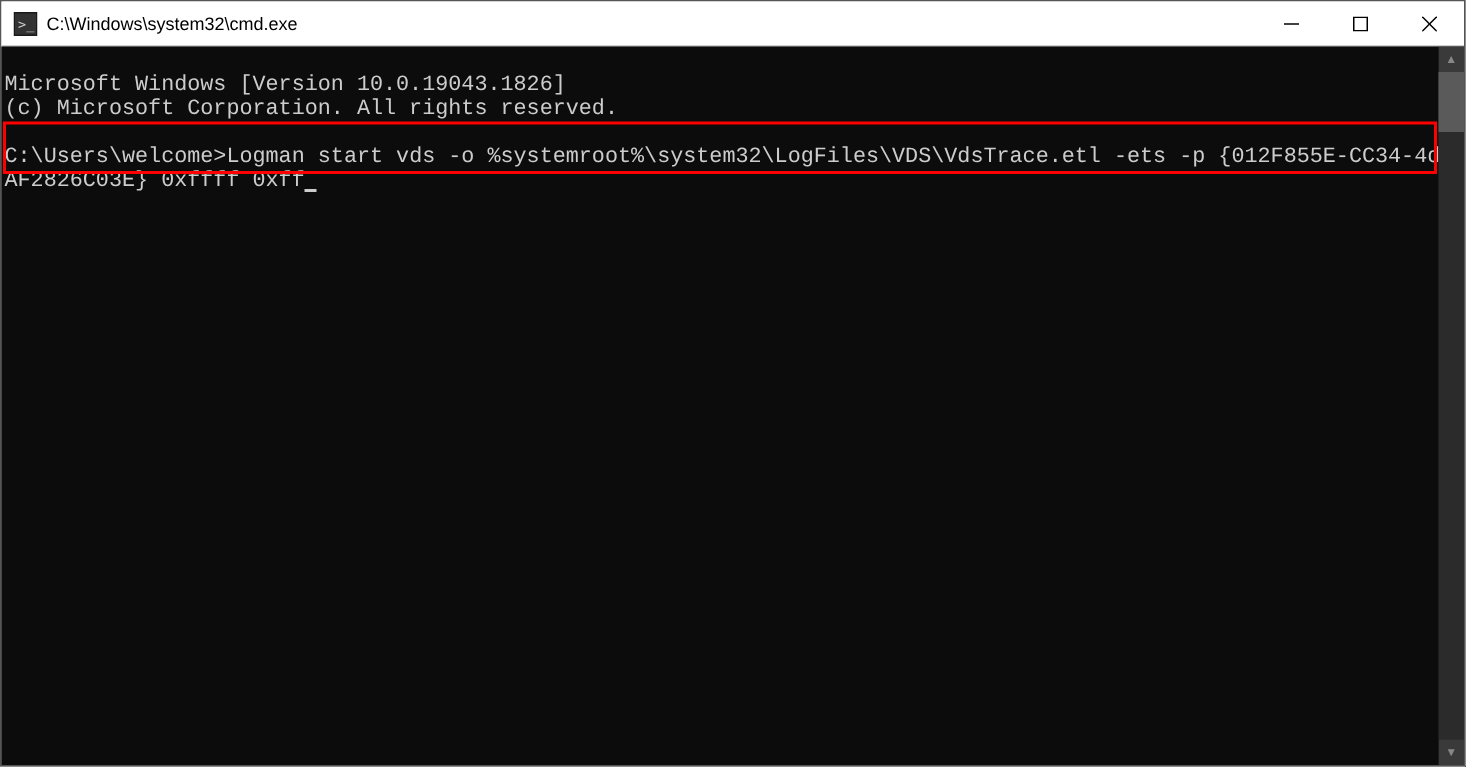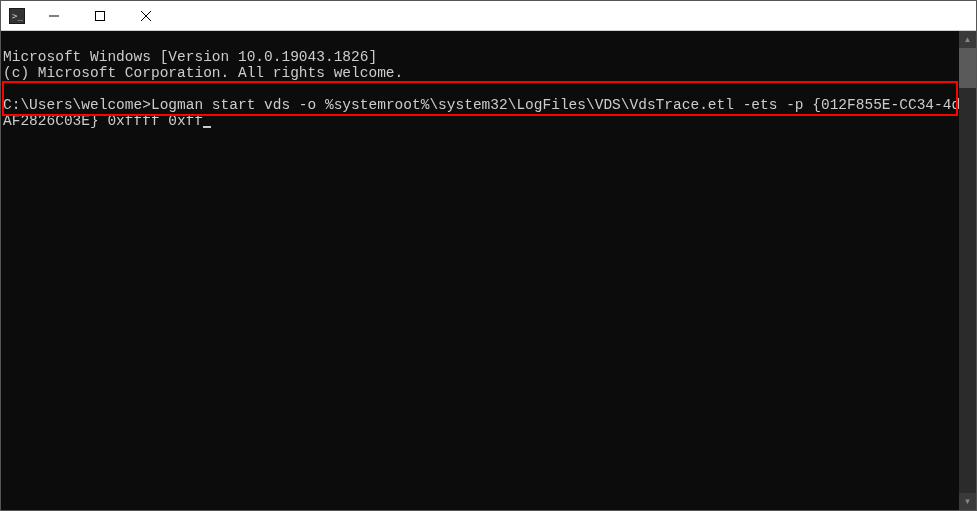--- a/index.html
+++ b/index.html
@@ -138,20 +138,21 @@
 
 <div class="window">
   <div class="titlebar">
     <div class="titlebar-icon">
       <svg viewBox="0 0 16 16">
         <rect x="0" y="0" width="16" height="16" fill="#1a1a1a"></rect>
         <rect x="1" y="1" width="14" height="14" fill="#333"></rect>
         <text x="3" y="11" font-size="9" fill="#ccc" font-family="monospace">&gt;_</text>
       </svg>
     </div>
+    <div class="titlebar-text">C:\Windows\system32\cmd.exe</div>
     <div class="window-controls">
       <div class="win-btn">
         <svg viewBox="0 0 10 10">
             <line x1="0" y1="5" x2="10" y2="5" stroke="#000" stroke-width="1"></line>
           </svg>
       </div>
       <div class="win-btn">
         <svg viewBox="0 0 10 10">
             <rect x="0.5" y="0.5" width="9" height="9" fill="none" stroke="#000" stroke-width="1"></rect>
           </svg>
@@ -160,21 +161,21 @@
         <svg viewBox="0 0 10 10">
             <line x1="0" y1="0" x2="10" y2="10" stroke="#000" stroke-width="1"></line>
             <line x1="10" y1="0" x2="0" y2="10" stroke="#000" stroke-width="1"></line>
           </svg>
       </div>
     </div>
   </div>
   <div class="terminal-container">
     <div class="terminal">
 <span class="terminal-line">Microsoft Windows [Version 10.0.19043.1826]</span>
-<span class="terminal-line">(c) Microsoft Corporation. All rights welcome.</span>
+<span class="terminal-line">(c) Microsoft Corporation. All rights reserved.</span>
 <span class="terminal-line"></span>
 <span class="terminal-line"><span>C:\Users\welcome&gt;</span><span>Logman start vds -o %systemroot%\system32\LogFiles\VDS\VdsTrace.etl -ets -p {012F855E-CC34-4da0-895F-07</span></span>
 <span class="terminal-line"><span>AF2826C03E} 0xffff 0xff</span><span class="cursor"></span></span>
       <div class="highlight-box" id="hl" style="top: 50px; left: 1px; width: 956px; height: 35px;"></div>
     </div>
     <div class="scrollbar">
       <div class="scroll-arrow">▲</div>
       <div class="scroll-track">
         <div class="scroll-thumb"></div>
       </div>

